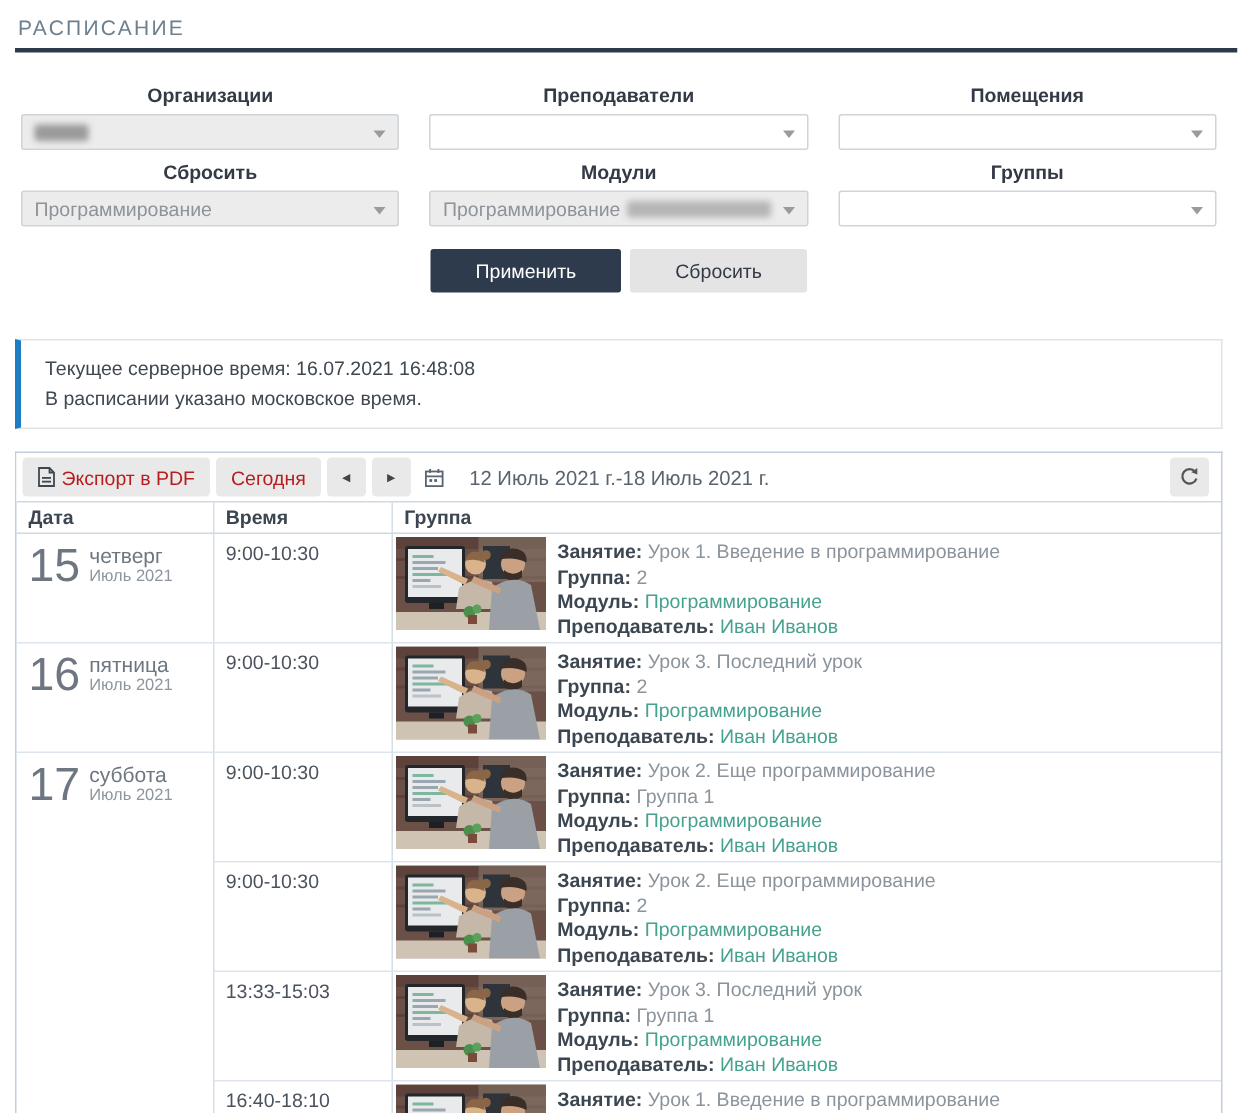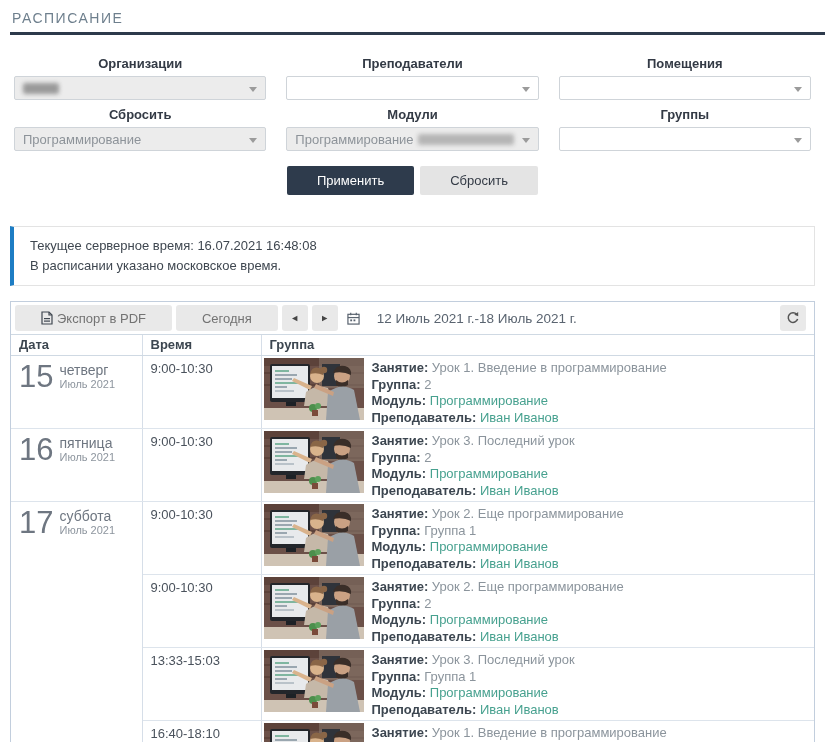--- a/index.html
+++ b/index.html
@@ -67,22 +67,22 @@
   
   .schedule {
     margin: 15px 10px 0 10px; border: 1px solid #c2cedd;
     border-bottom: 2px solid #7f9ec0;
   }
   .toolbar {
     display: flex; align-items: center; padding: 3px 4px; height: 33px;
     border-bottom: 1px solid #cfd9e3; background: #fff;
   }
   .tbtn {
-    background: #e9e9e9; border: none; border-radius: 3px; color: #737373;
-    font-size: 13px; padding: 0 26px; height: 26px; margin-right: 4px;
+    background: #e9e9e9; border: none; border-radius: 3px; color: #b91c1c;
+    font-size: 13px; padding: 0 10px; height: 26px; margin-right: 4px;
     display: inline-flex; align-items: center; gap: 4px; cursor: pointer;
     font-family: inherit;
   }
   .tbtn.square { width: 26px; justify-content: center; padding: 0; font-size: 9px; color:#444; }
   .range { display: inline-flex; align-items: center; gap: 17px; margin-left: 5px;
            color: #5a6470; font-size: 13.5px; }
   .spacer { flex: 1; }
 
   
   table.grid { width: 100%; border-collapse: collapse; table-layout: fixed; }

